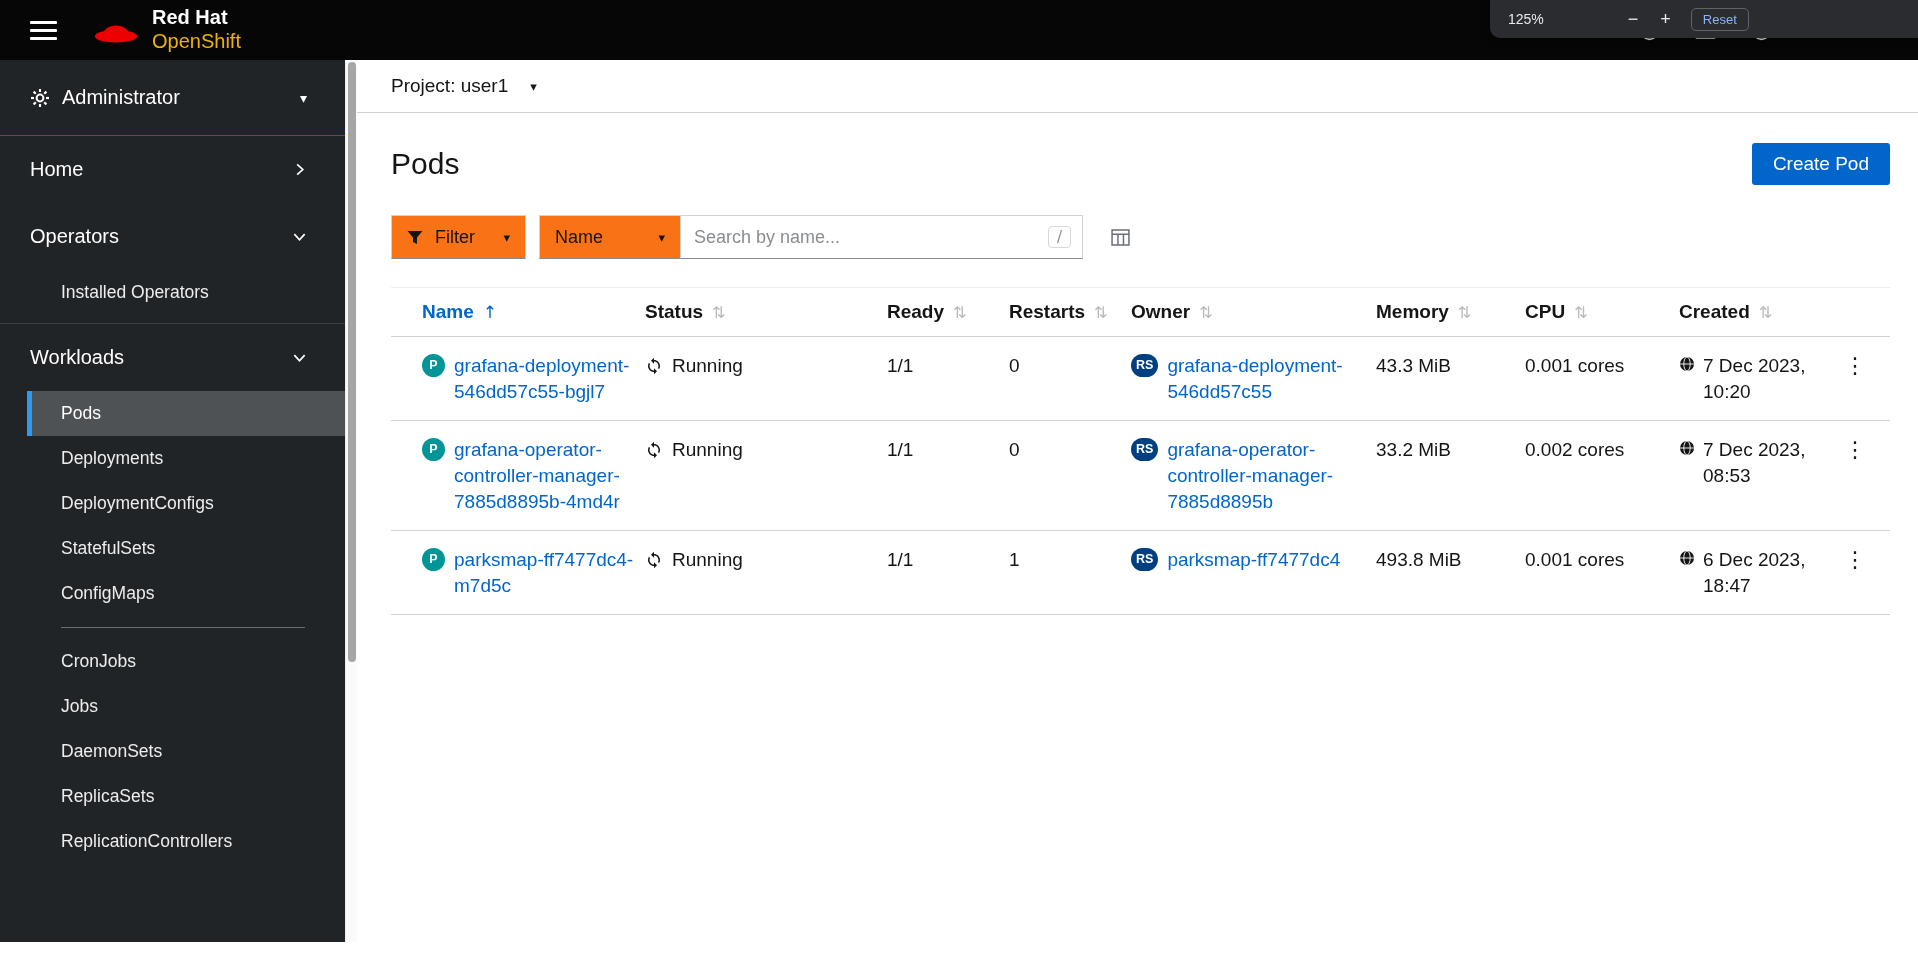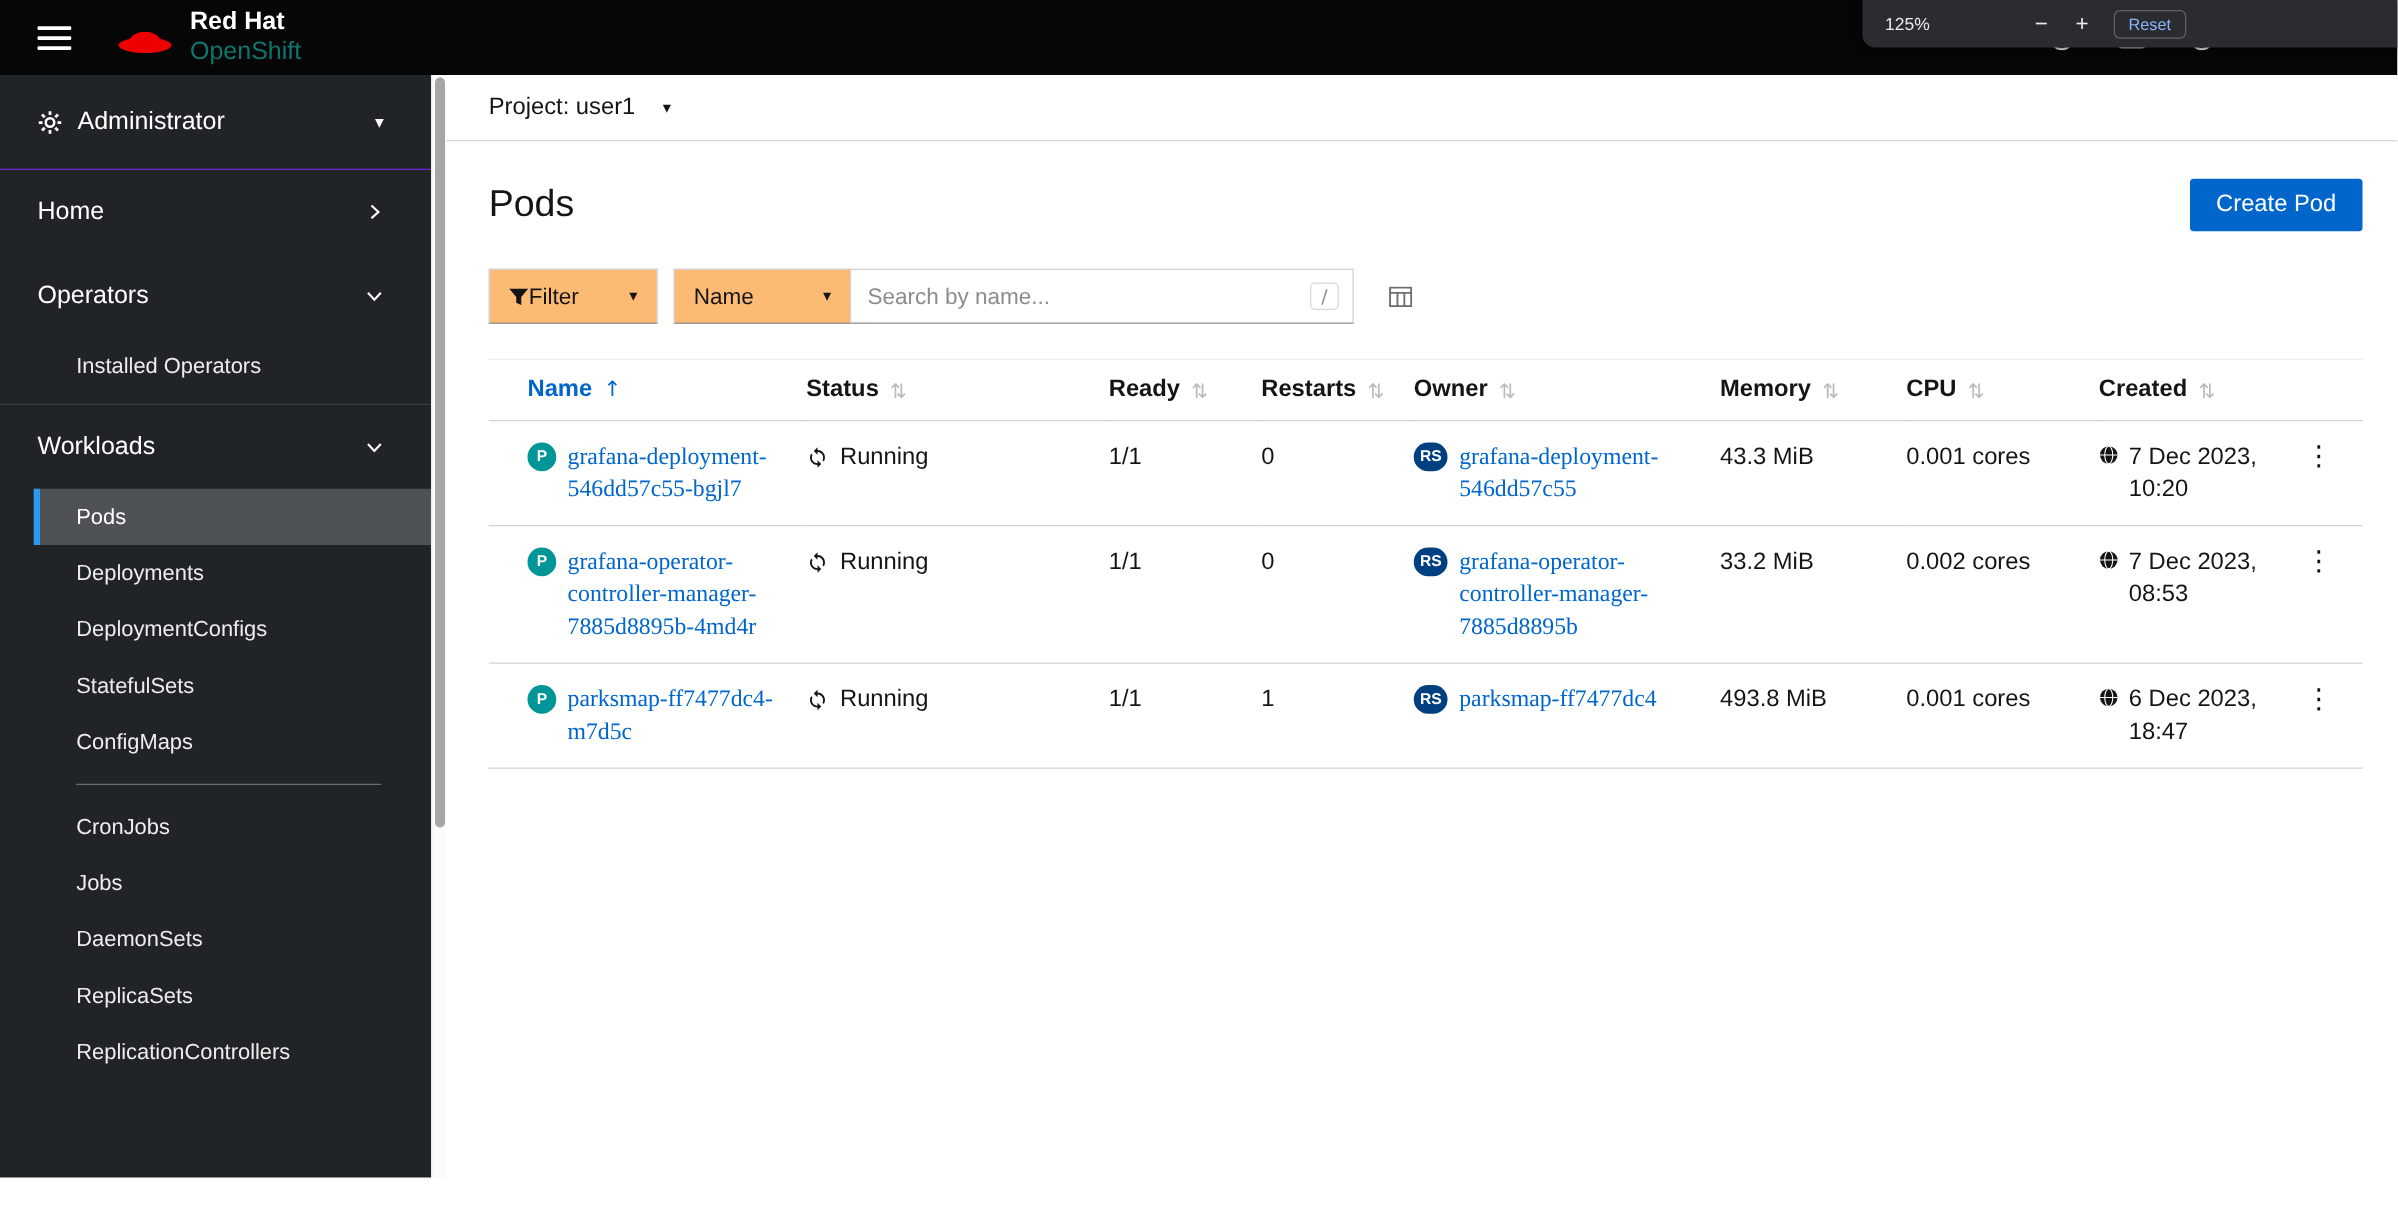--- a/index.html
+++ b/index.html
@@ -23,21 +23,21 @@
     padding-right: 44px;
   }
   .hamburger {
     background: none; border: none;
     padding: 0 24px 0 30px;
   }
   .hamburger span { display:block; width:27px; height:3px; background:#fff; border-radius:1px; margin:5px 0; }
   .brand { display:flex; align-items:center; gap:13px; margin-left:12px; text-decoration:none; }
   .brand-text { display:flex; flex-direction:column; line-height:1.18; }
   .brand-line1 { color:#fff; font-weight:700; font-size:20px; }
-  .brand-line2 { color:#0f766e; font-weight:400; font-size:20px; }
+  .brand-line2 { color:#eab308; font-weight:400; font-size:20px; }
   .masthead-icons { margin-left:auto; display:flex; align-items:center; gap:34px; }
   .icon-btn { background:none; border:none; display:flex; align-items:center; }
   .user-menu { margin-left:46px; display:flex; align-items:center; gap:1px; background:none; border:none; }
   .user-label { color:#fff; font-size:19px; }
   .caret-white { color:#fff; font-size:14px; }
   .caret-dark { color:#151515; font-size:13px; }
 
   
   .zoom-popup {
     position:absolute; top:0; right:0; z-index:20;
@@ -113,23 +113,23 @@
   .page-header { display:flex; align-items:center; justify-content:space-between; }
   .page-title { font-size:30px; font-weight:400; color:#151515; }
   .primary-btn {
     background:#0066cc; color:#fff; border:none; border-radius:3px;
     font-size:19px; padding:10px 21px;
   }
 
   
   .toolbar { margin-top:30px; display:flex; align-items:center; }
   .pf-select {
-    height:44px; background:#fdba74;
+    height:44px; background:#f97316;
     border:1px solid #d2d2d2; border-bottom-color:#8a8d90;
-    display:flex; align-items:center; 
+    display:flex; align-items:center; gap:12px;
     font-size:18px; color:#151515; padding:0 15px;
   }
   .filter-select { width:135px; }
   .attr-select { width:142px; margin-left:13px; justify-content:space-between; }
   .search-box {
     width:403px; height:44px; margin-left:-1px;
     background:#fff; border:1px solid #d2d2d2; border-bottom-color:#8a8d90;
     display:flex; align-items:center;
   }
   .search-input { flex:1; min-width:0; border:none; outline:none; font-size:18px; padding:0 13px; color:#151515; }
@@ -158,21 +158,21 @@
   }
   .pods-table th:first-child, .pods-table td:first-child { padding-left:31px; }
   .th-btn {
     background:none; border:none; padding:0;
     display:inline-flex; align-items:center; gap:9px;
     font-size:19px; font-weight:700; color:#151515;
   }
   .th-btn.sorted { color:#0066cc; }
   .sort-asc { color:#0066cc; font-size:17px; font-weight:400; }
   .sort-idle { color:#b8bbbe; font-size:16px; font-weight:400; }
-  a.res-link { color:#0066cc; text-decoration:none;font-family:Liberation Serif, serif; }
+  a.res-link { color:#0066cc; text-decoration:none; }
   .cell-flex { display:flex; gap:9px; align-items:flex-start; }
   .badge {
     flex:none; display:inline-flex; align-items:center; justify-content:center;
     height:23px; min-width:23px; border-radius:12px;
     color:#fff; font-size:12.5px; font-weight:700;
     margin-top:1px;
   }
   .badge-pod { background:#009596; width:23px; }
   .badge-rs  { background:#004080; padding:0 5px; }
   .status-cell { display:flex; gap:9px; align-items:center; }

